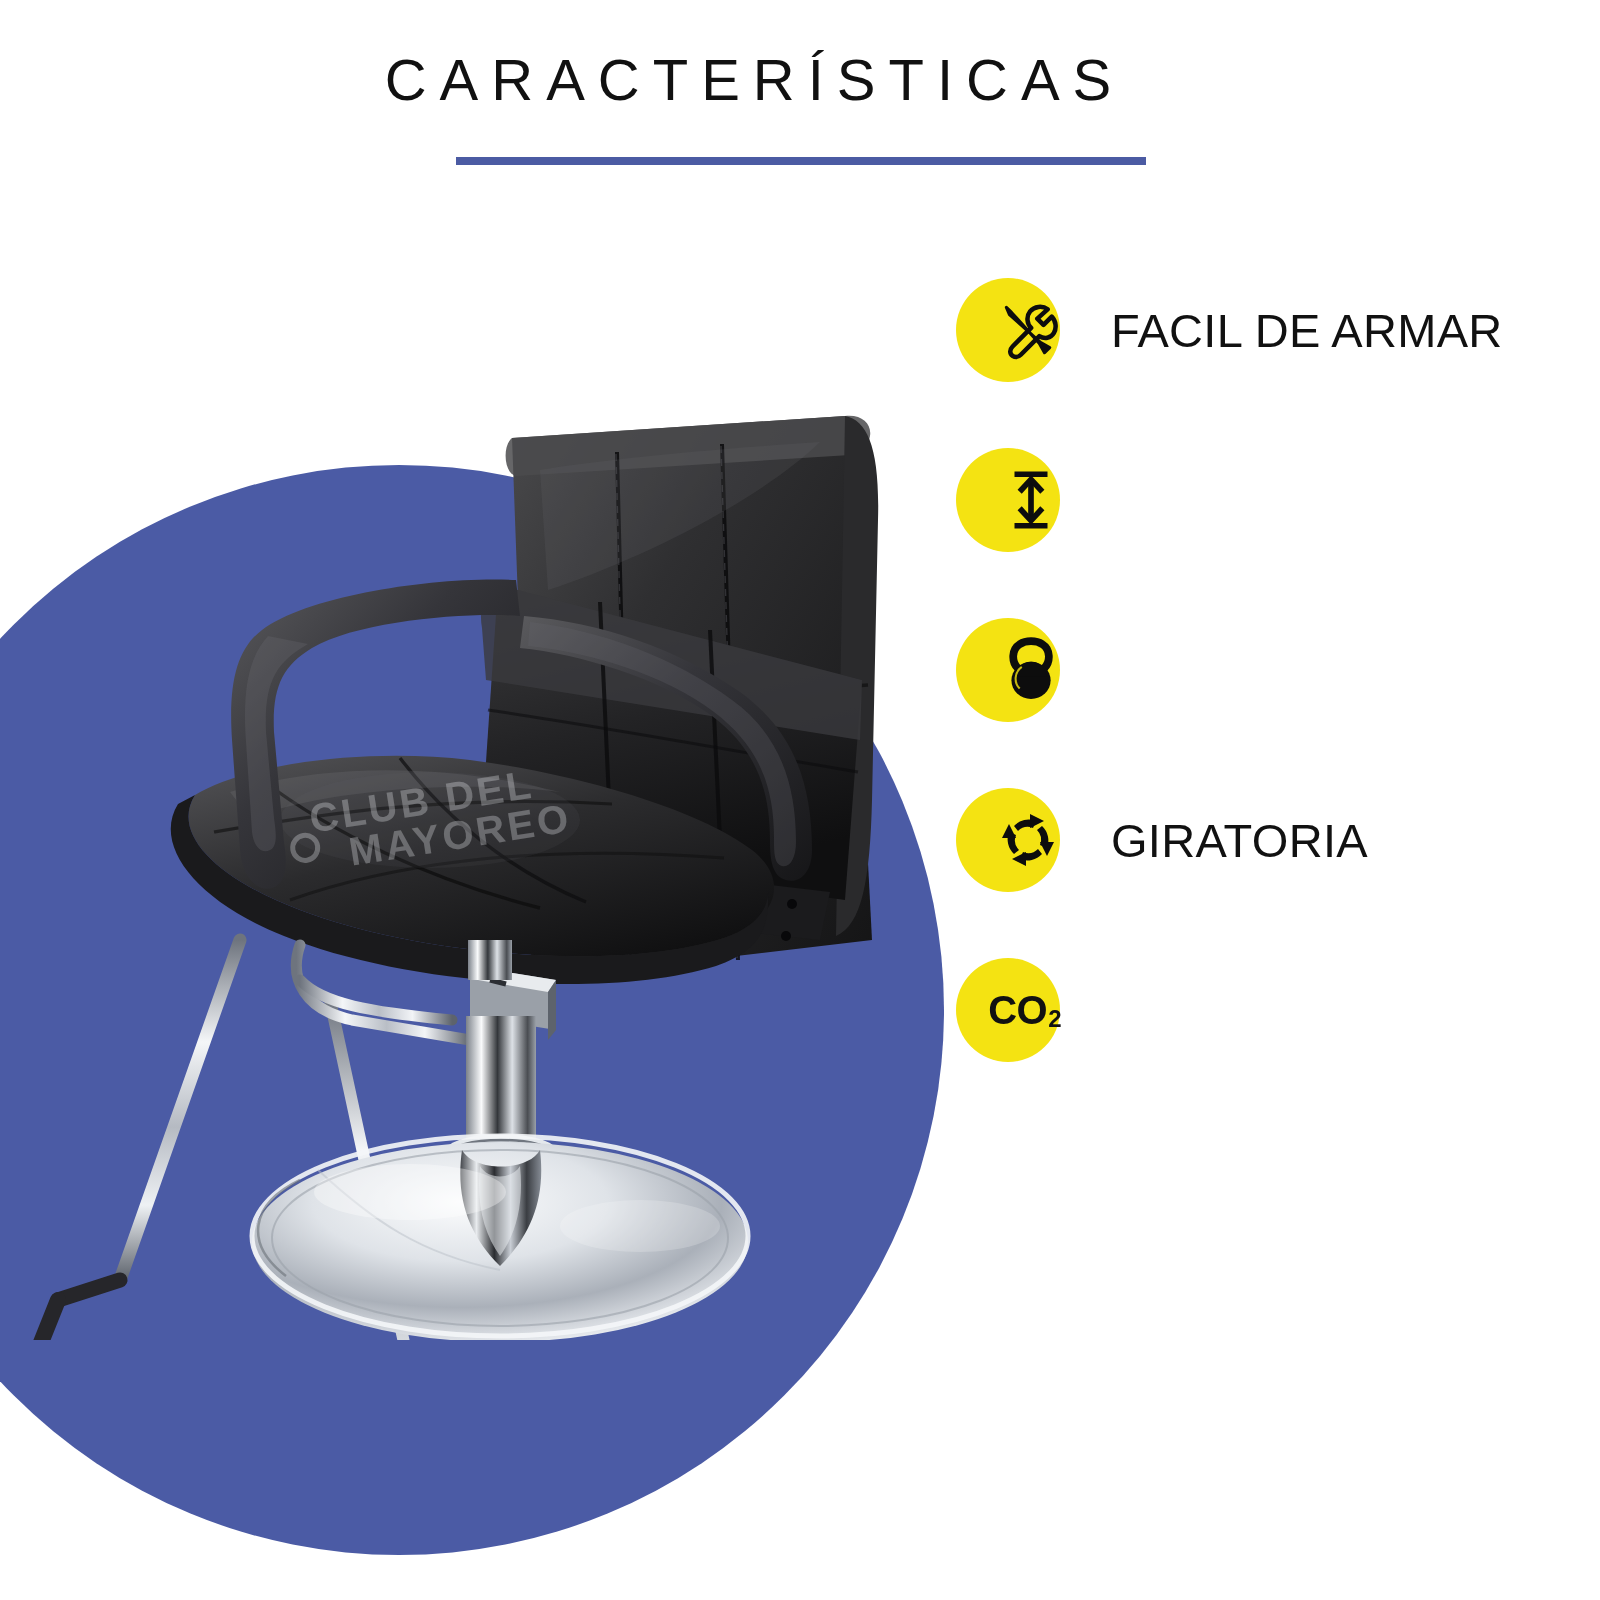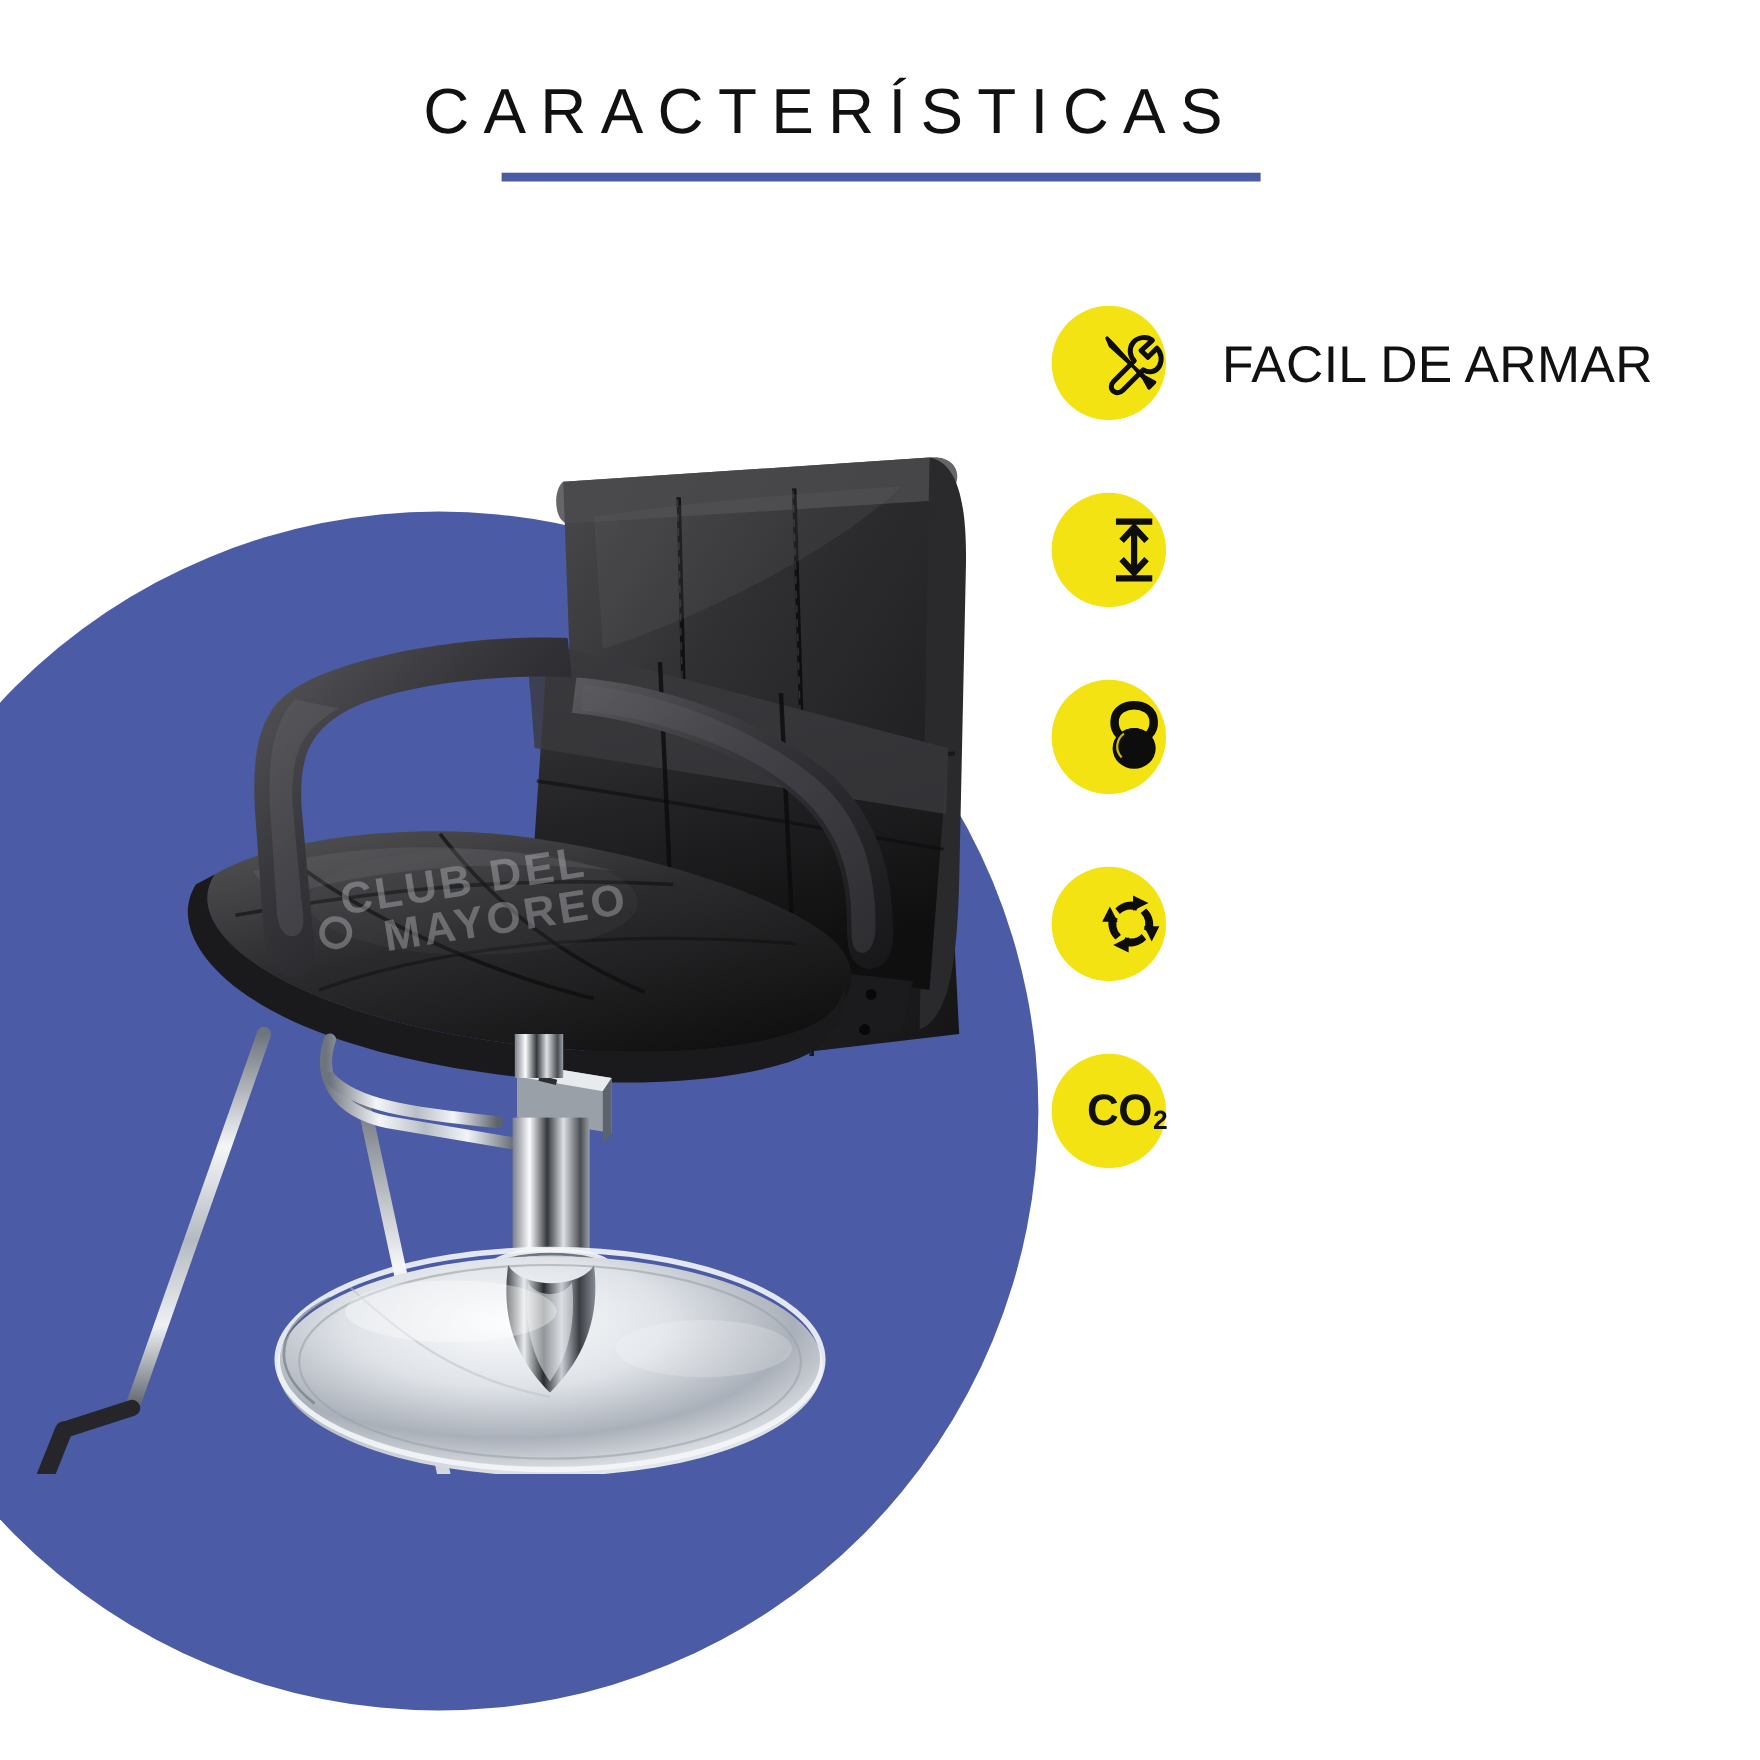--- a/index.html
+++ b/index.html
@@ -7,21 +7,21 @@
   body{
     background:#ffffff;
     font-family:"Liberation Sans", sans-serif;
     overflow:hidden;
     position:relative;
   }
 
   
   #page-title{
     position:absolute;
-    left:0; top:68px; width:1496px;
+    left:0; top:46px; width:1496px;
     text-align:center;
     font-size:58px;
     font-weight:400;
     letter-spacing:13px;
     color:#111111;
     text-indent:13px;
     white-space:nowrap;
   }
   #title-rule{
     position:absolute;
@@ -395,20 +395,21 @@
           <path d="M58 34 L51 48 L44 34 Z"></path>
 
           <path d="M46 46 A20 20 0 0 1 24 51 L27 44 A14 14 0 0 0 42 41 Z"></path>
           <path d="M30 58 L16 51 L30 44 Z"></path>
 
           <path d="M18 46 A20 20 0 0 1 13 24 L20 27 A14 14 0 0 0 23 42 Z"></path>
           <path d="M6 30 L13 16 L20 30 Z"></path>
         </svg>
       </span>
     </div>
+    <div class="feat-label">GIRATORIA</div>
   </div>
 
   <div class="feature">
     <div class="badge">
       <span class="co2"><span>CO</span><sub>2</sub></span>
     </div>
   </div>
 
 </div>
 

